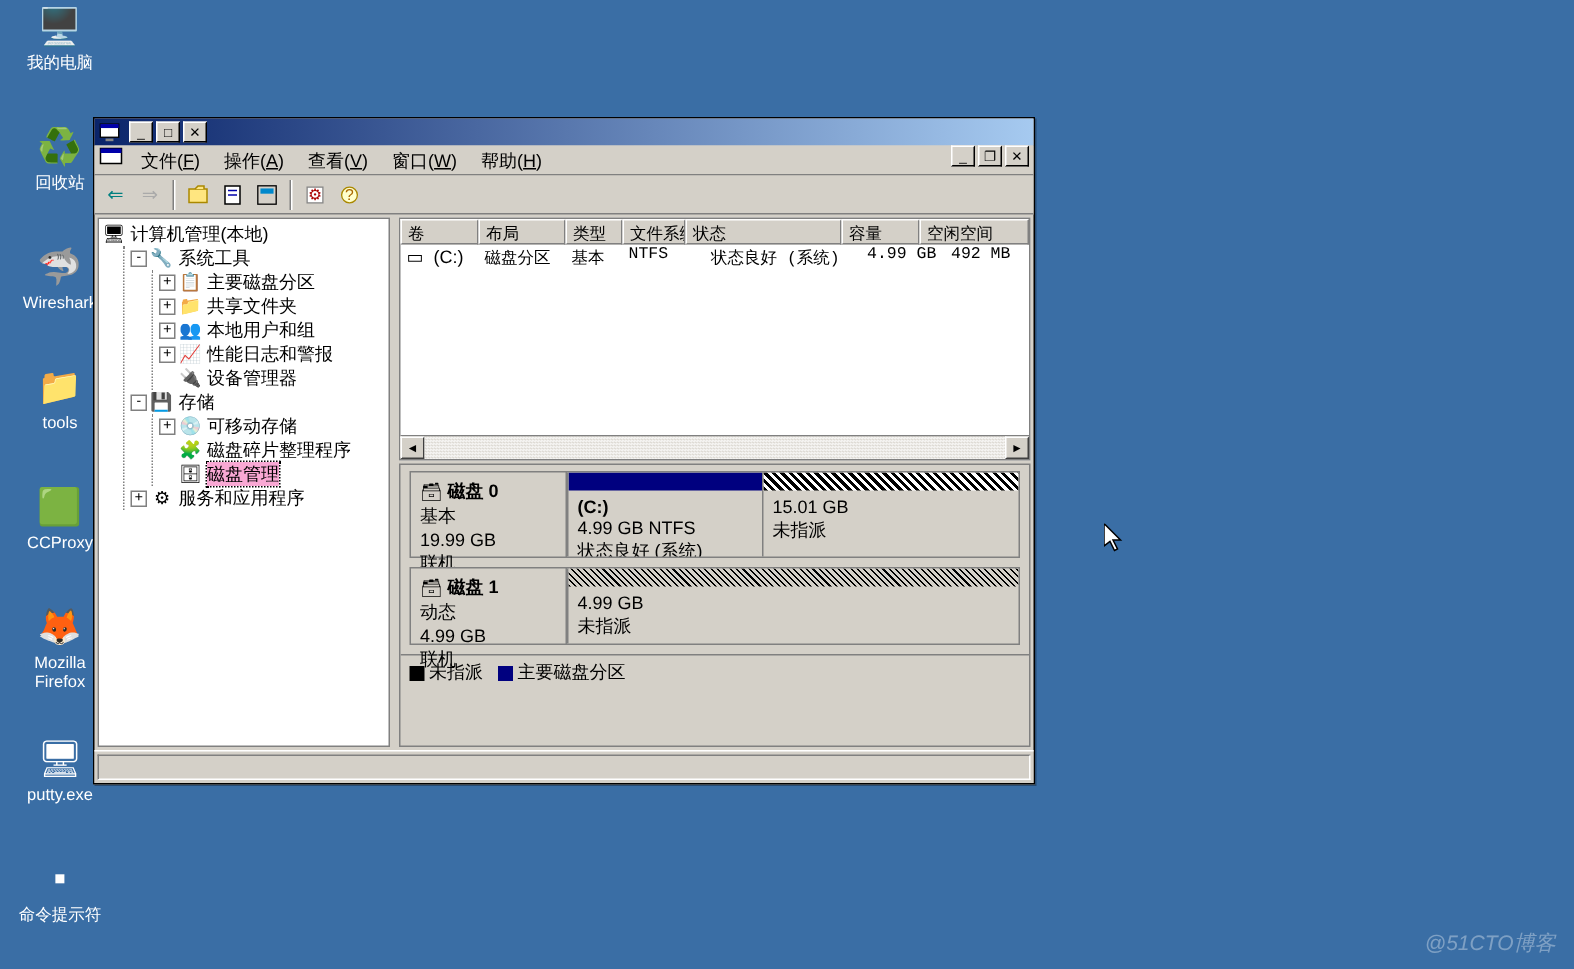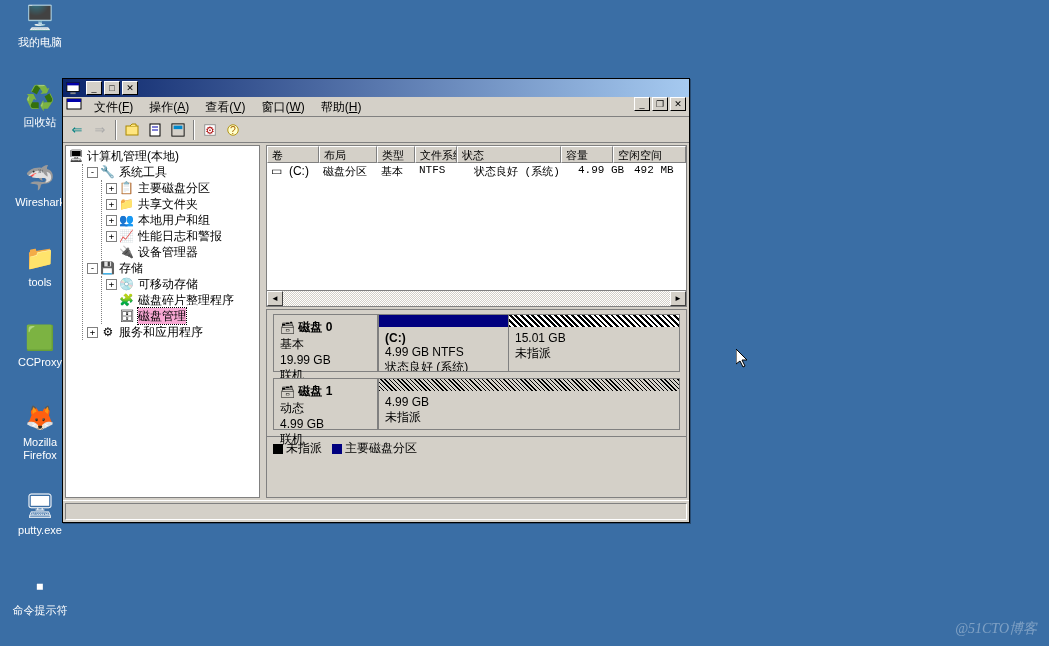--- a/index.html
+++ b/index.html
@@ -61,21 +61,21 @@
 
 
 .tree-node { white-space: nowrap; font-size:11px; line-height:16px; }
 .tree-node .row { display:flex; align-items:center; cursor:pointer; }
 .tree-node .toggle { width:11px; height:11px; border:1px solid #808080; background:#fff; display:inline-flex; align-items:center; justify-content:center; font-size:9px; margin-right:2px; font-family:monospace; line-height:1; }
 .tree-node .toggle.blank { border:none; background:transparent; }
 .tree-node .nicon { width:16px; height:16px; margin-right:3px; display:inline-flex; align-items:center; justify-content:center; font-size:12px; }
 .tree-node .children { margin-left: 14px; border-left: 1px dotted #808080; padding-left: 4px; }
 .tree-node.selected > .row > .nlabel { background:#f9a8d4; outline:1px dotted #000; }
 
-.watermark { position:absolute; right:12px; bottom:8px; color: rgba(255,255,255,.35); font-size:14px; font-style:italic;font-family:Liberation Serif, serif; }
+.watermark { position:absolute; right:12px; bottom:8px; color: rgba(255,255,255,.35); font-size:14px; font-style:italic; }
 .cursor { position:absolute; left: 736px; top: 349px; width:16px; height:22px; pointer-events:none; }
 </style>
 </head>
 <body>
 
 <div id="desktop-icons">
     <div class="desktop-icon" style="left: 10px; top: 2px;">
       <div class="icon-img">🖥️</div>
       <div class="label">我的电脑</div>
     </div>

